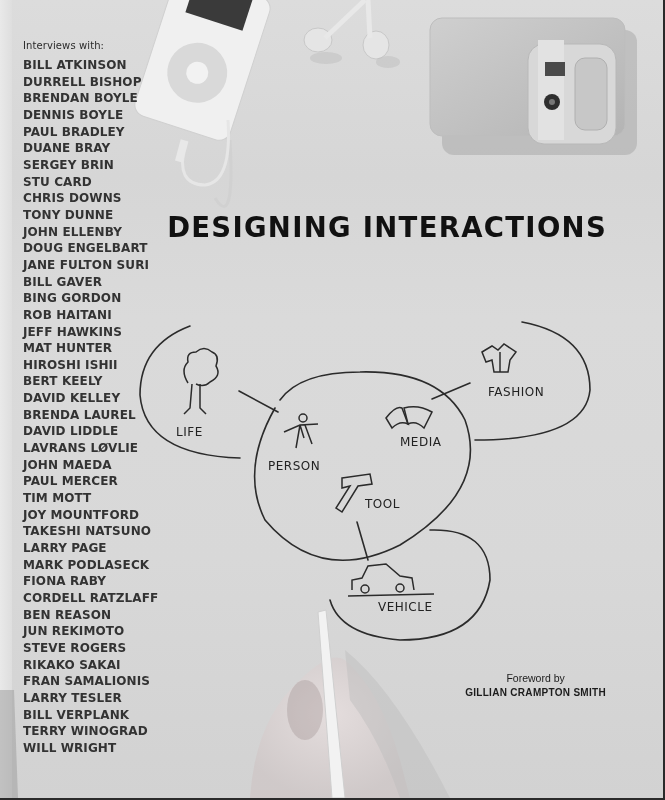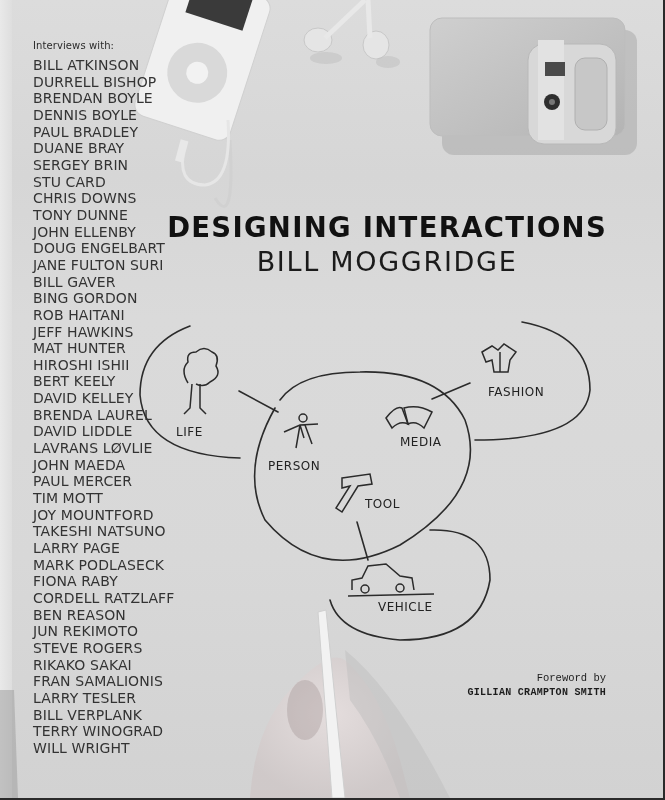--- a/index.html
+++ b/index.html
@@ -9,39 +9,39 @@
       border-right: 2px solid #2a2a2a; border-bottom: 2px solid #2a2a2a;
       background: linear-gradient(180deg, #dcdcdc 0%, #d6d6d6 22%, #dadada 40%, #d8d8d8 70%, #d2d2d2 100%);
       overflow: hidden;
       font-family: "DejaVu Sans", sans-serif;
     }
     .left-strip {
       position: absolute; left: 0; top: 0; width: 12px; height: 100%;
       background: linear-gradient(90deg, #e9e9e9, #dedede);
     }
     .interviews {
-      position: absolute; left: 33px; top: 40px; width: 110px;
+      position: absolute; left: 23px; top: 40px; width: 110px;
       font-family: "DejaVu Sans", sans-serif; color: #2b2b2b;
     }
     .interviews .heading { font-size: 10px; margin-bottom: 6px; letter-spacing: 0.1px; }
     .interviews ul { list-style: none; margin: 0; padding: 0; }
     .interviews li {
-      font-size: 14px; line-height: 16.65px; letter-spacing: 0.1px;
-      text-transform: uppercase; white-space: nowrap; font-weight: 400;
+      font-size: 12px; line-height: 16.65px; letter-spacing: 0.1px;
+      text-transform: uppercase; white-space: nowrap; font-weight: 700;
       color: #333;
     }
     .title-block {
       position: absolute; right: 56px; top: 210px; text-align: center;
       font-family: "DejaVu Sans", sans-serif; color: #111;
     }
     .title { font-size: 27.5px; font-weight: bold; letter-spacing: 1.3px; line-height: 34px; }
     .author { font-size: 27px; font-weight: normal; letter-spacing: 1.7px; line-height: 36px; color: #1b1b1b; }
     .foreword {
-      position: absolute; right: 57px; top: 671px; text-align: right;
-      font-family: Liberation Mono, monospace; color: #1c1c1c;
+      position: absolute; right: 57px; top: 671px; text-align: center;
+      font-family: Liberation Sans, sans-serif; color: #1c1c1c;
     }
     .foreword .by { font-size: 10.5px; line-height: 14px; }
     .foreword .name { font-size: 10px; font-weight: bold; line-height: 16px; letter-spacing: 0.3px; }
     svg.art { position: absolute; left: 0; top: 0; }
     .sketch-label { font-family: "DejaVu Sans", sans-serif; font-size: 12px; fill: #222; letter-spacing: 0.5px; }
   </style>
 </head>
 <body>
 
 <div class="cover">
@@ -191,20 +191,19 @@
       <li>FRAN SAMALIONIS</li>
       <li>LARRY TESLER</li>
       <li>BILL VERPLANK</li>
       <li>TERRY WINOGRAD</li>
       <li>WILL WRIGHT</li>
     </ul>
   </div>
 
   <div class="title-block">
     <div class="title">DESIGNING INTERACTIONS</div>
-    <div class="author">BILL MOGGRIDGE</div>
   </div>
 
   <div class="foreword">
     <div class="by">Foreword by</div>
     <div class="name">GILLIAN CRAMPTON SMITH</div>
   </div>
 </div>
 
 </body></html>

